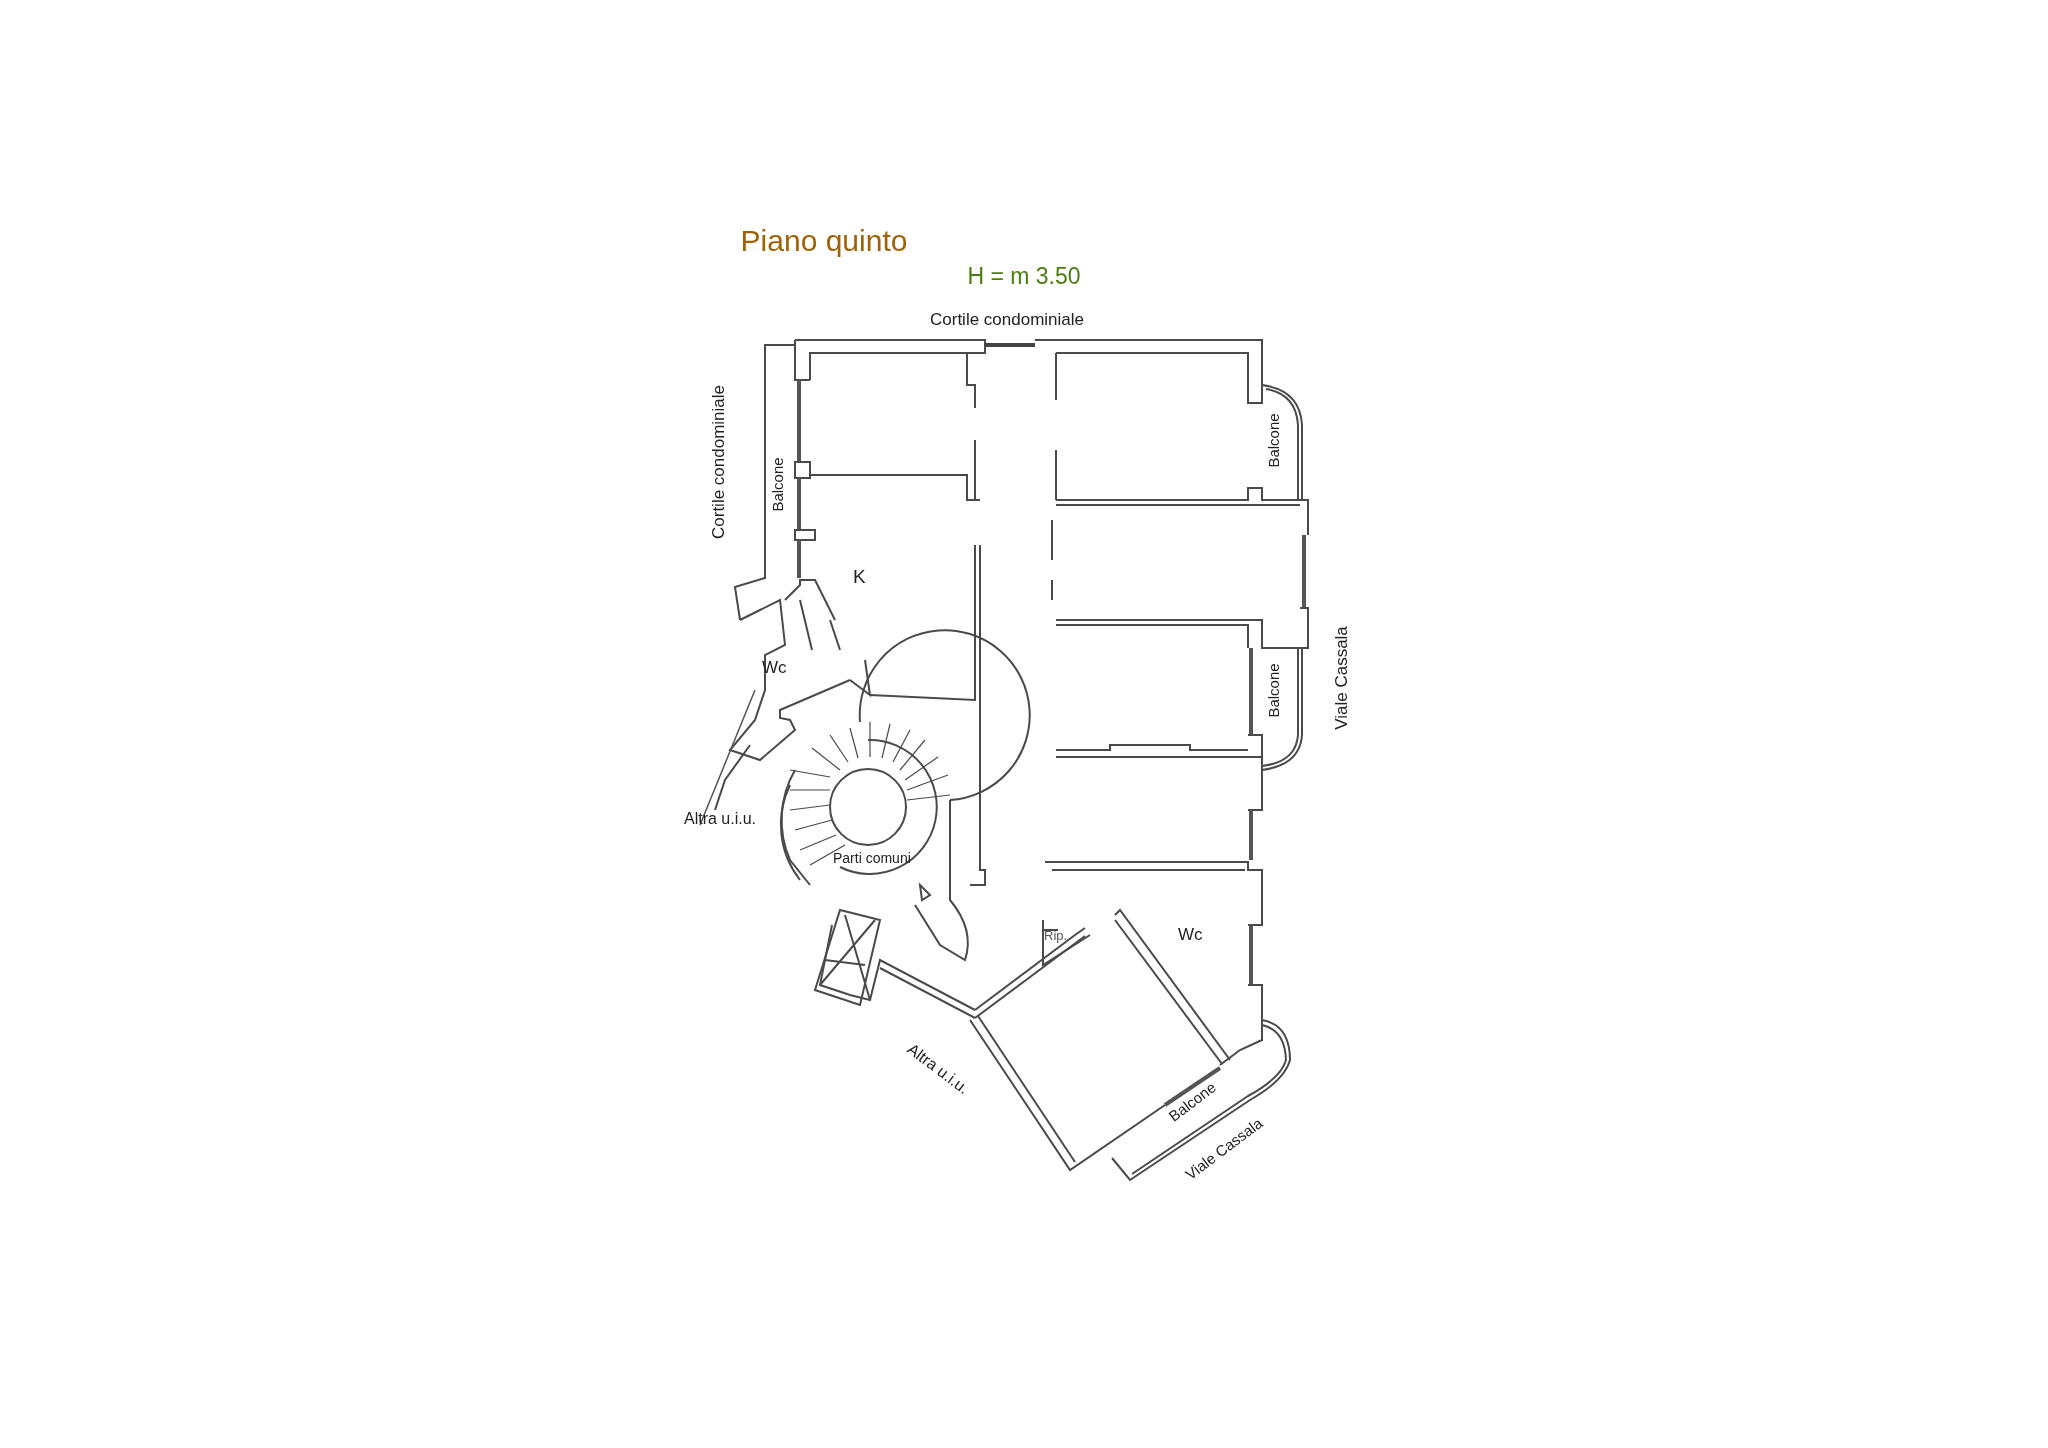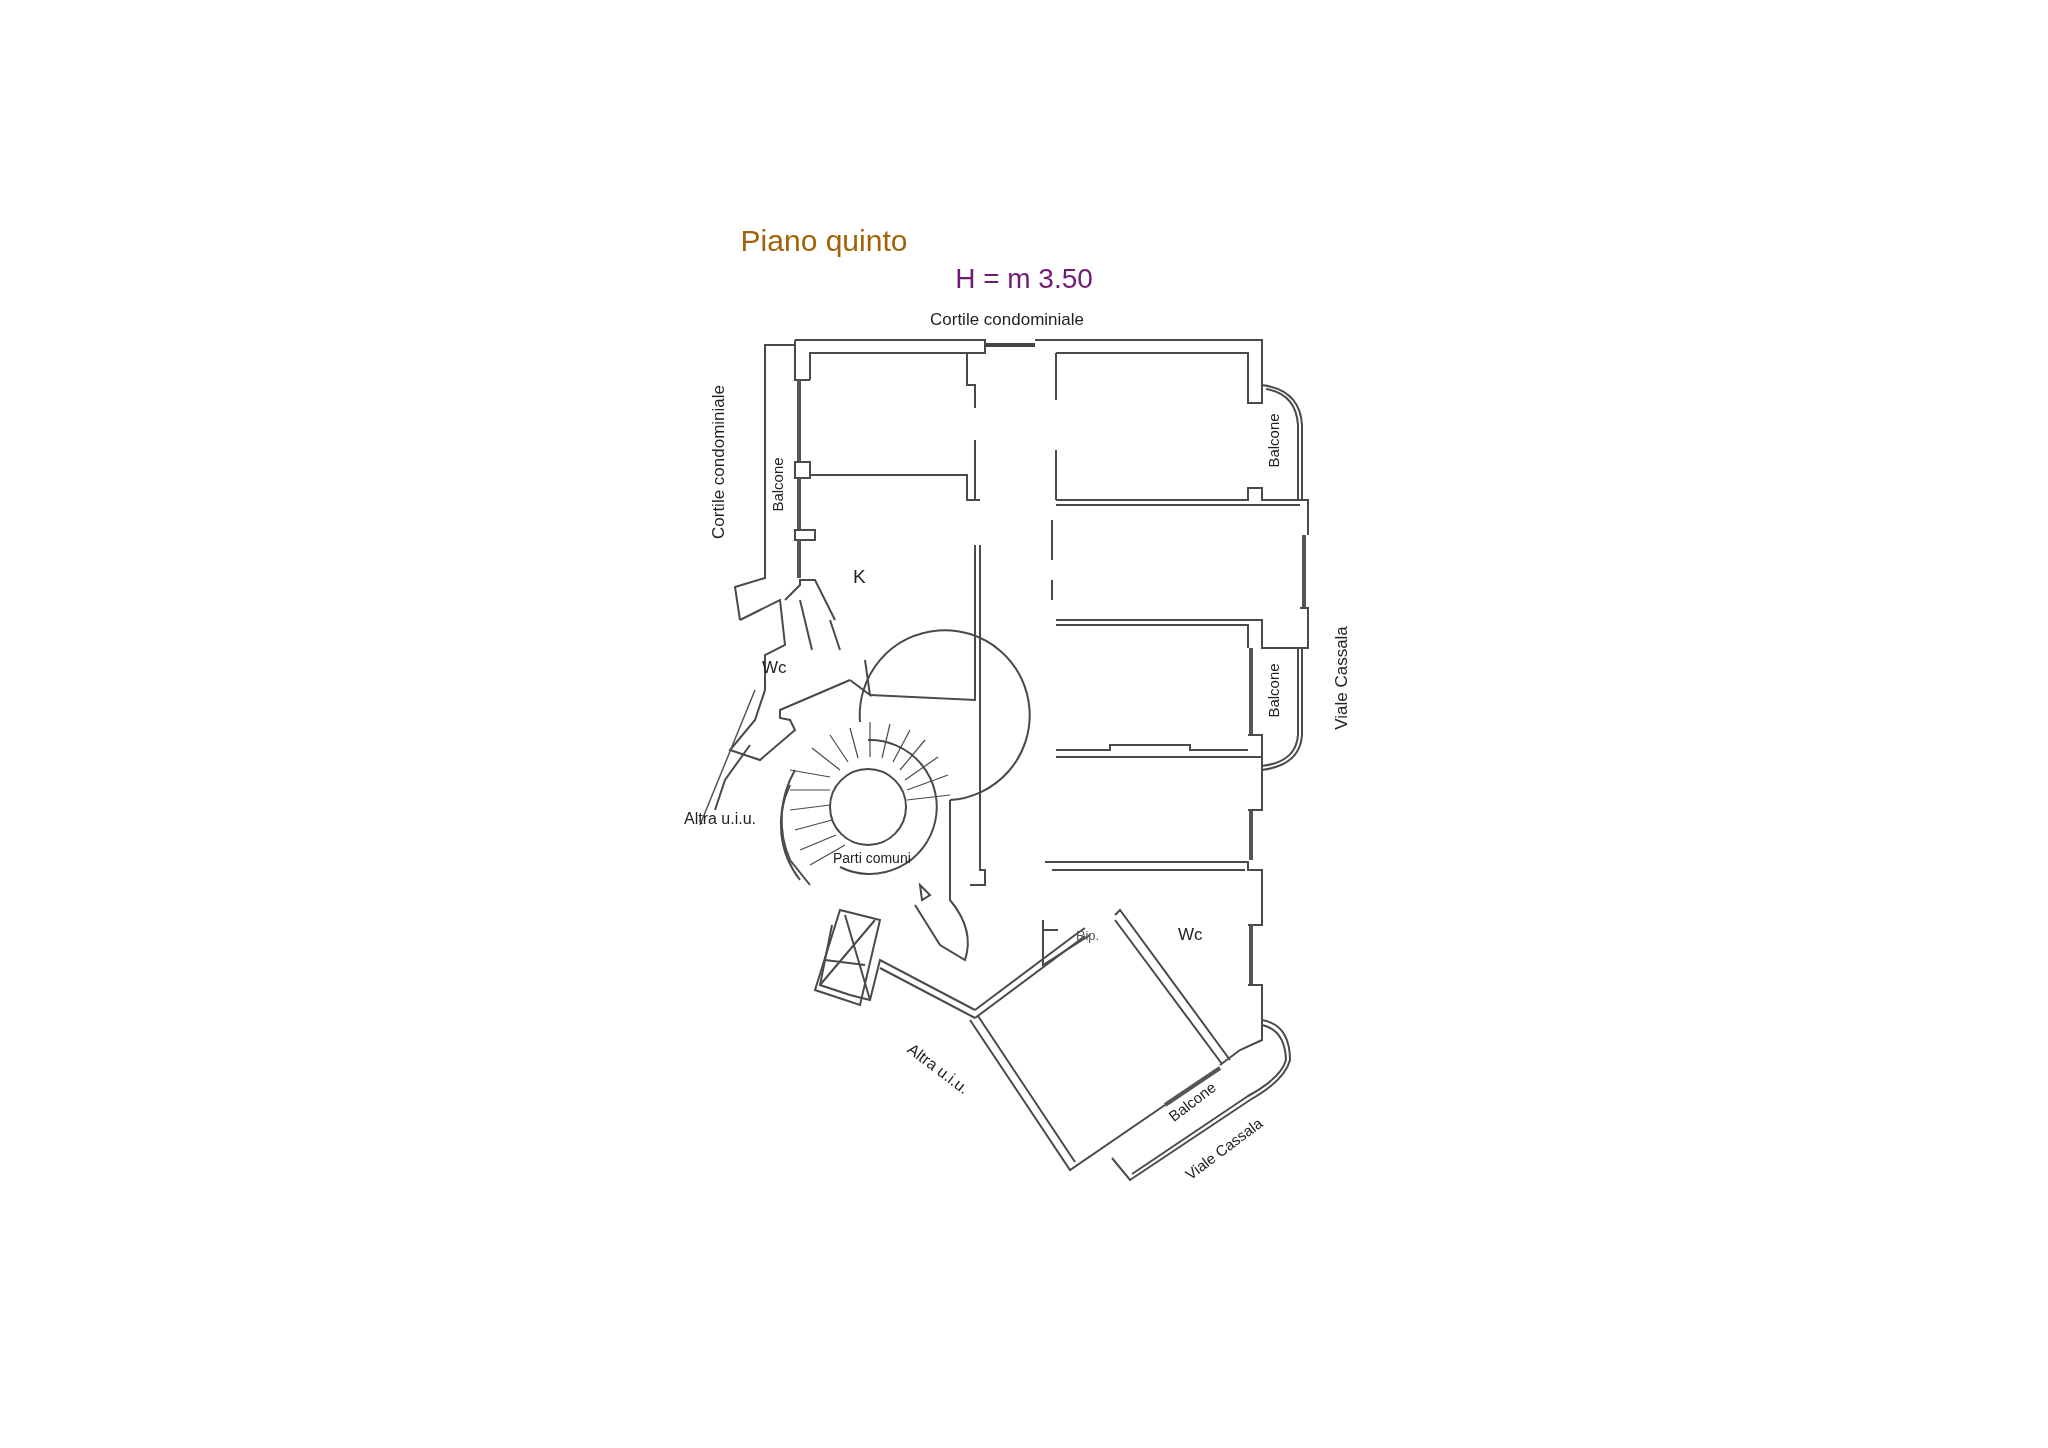--- a/index.html
+++ b/index.html
@@ -1,21 +1,21 @@
 <!DOCTYPE html>
 <html><head>
   <meta charset="utf-8">
   <style>
     html, body { margin: 0; padding: 0; background: #ffffff; }
     body { width: 2048px; height: 1448px; position: relative; overflow: hidden; font-family: "Liberation Sans", sans-serif; color: #222; }
     .title { position: absolute; left: 0; width: 1648px; top: 224px; text-align: center; font-size: 30px; color: #a16207; }
-    .subtitle { position: absolute; left: 0; width: 2048px; top: 263px; text-align: center; font-size: 28px; color: #701a75; }
+    .subtitle { position: absolute; left: 0; width: 2048px; top: 263px; text-align: center; font-size: 23px; color: #4d7c0f; }
     .plan { position: absolute; left: 0; top: 0; width: 2048px; height: 1448px; }
     .lbl { position: absolute; font-size: 17px; color: #222; white-space: nowrap; transform-origin: center center; }
-    .lbl.sm { font-size: 13px; color: #555; margin-left: 32px; }
+    .lbl.sm { font-size: 13px; color: #555; }
     .lbl.room { font-size: 19px; }
   </style>
 </head>
 <body>
 
 <div class="title">Piano quinto</div>
 <div class="subtitle">H = m 3.50</div>
 
 <svg class="plan" viewBox="0 0 2048 1448" xmlns="http://www.w3.org/2000/svg">
   <g fill="none" stroke="#4a4a4a" stroke-width="2">

